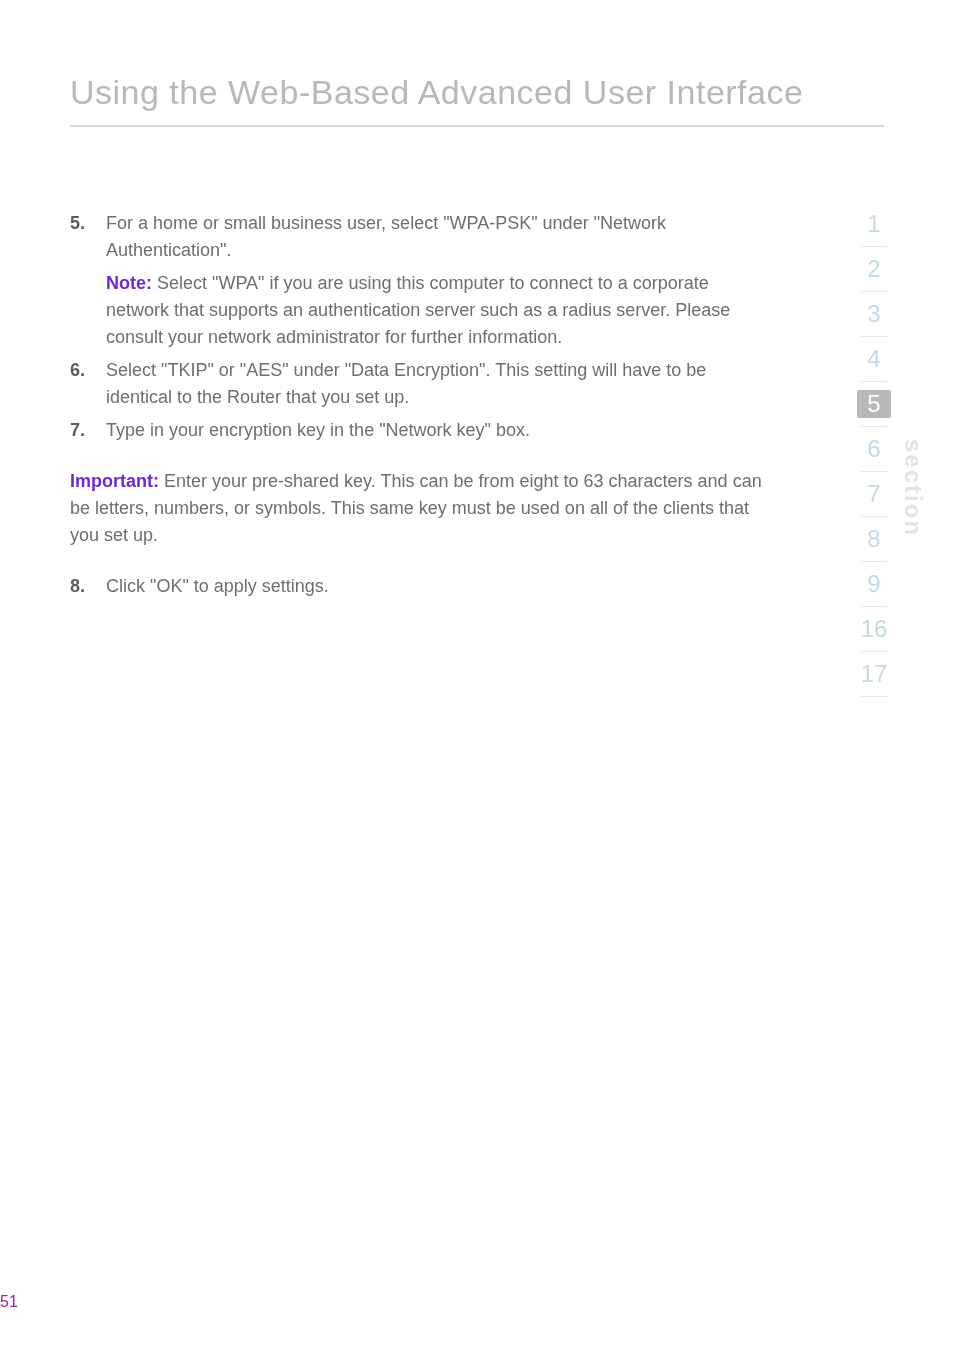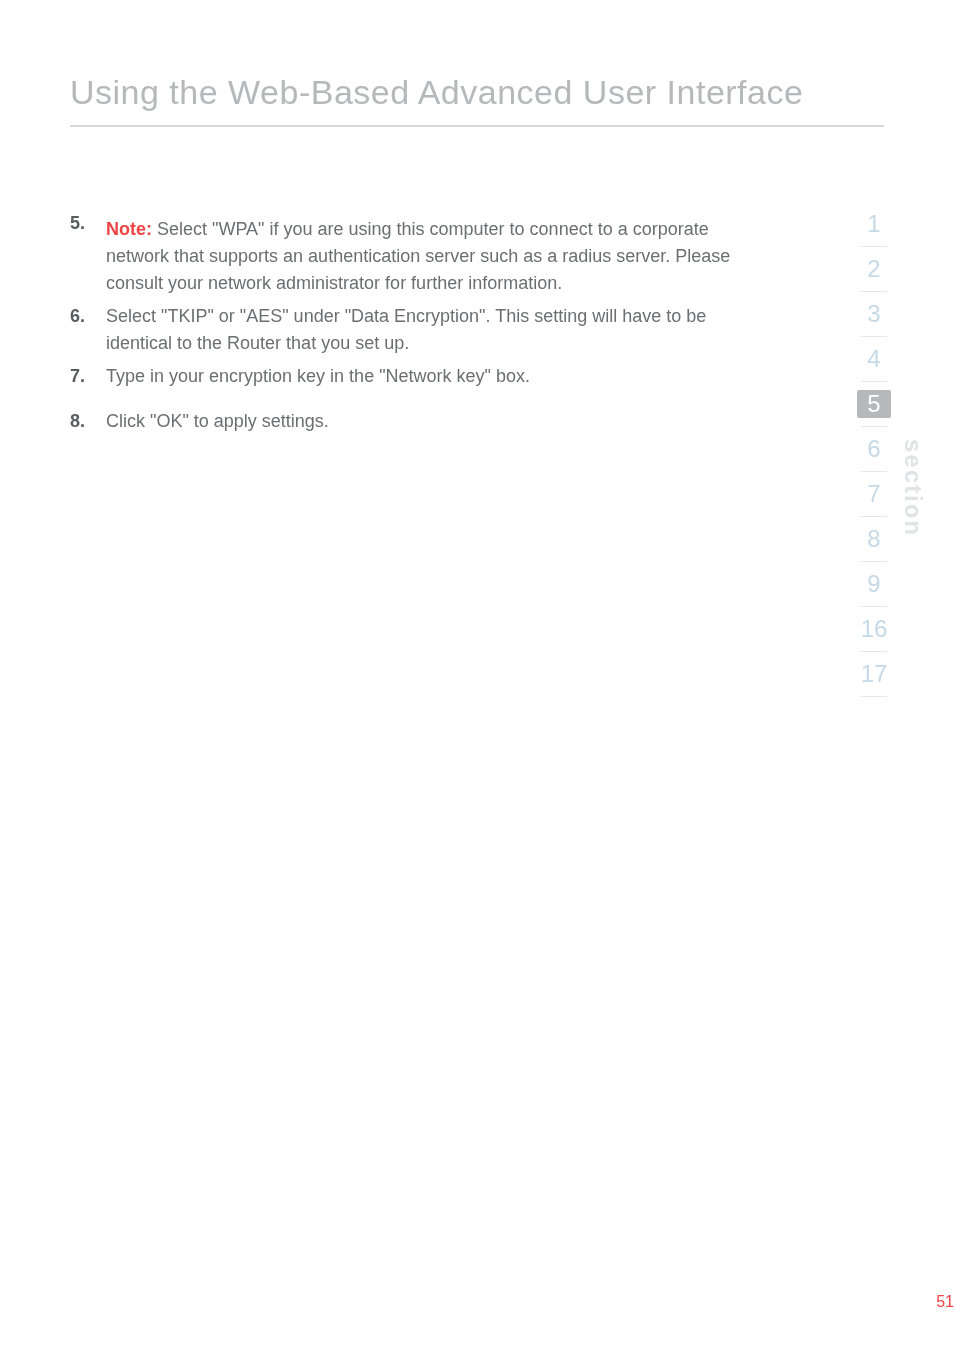--- a/index.html
+++ b/index.html
@@ -56,21 +56,21 @@
       color: #5b5c5e;
     }
     .ol-body {
       flex: 1;
     }
     .note-para {
       margin-top: 6px;
     }
     .bold {
       font-weight: 700;
-      color: #ef4444;
+      color: #6d28d9;
     }
     .important-block {
       margin-top: 24px;
       margin-bottom: 24px;
     }
     .final-step {
       margin-top: 18px;
     }
 
     
@@ -122,60 +122,64 @@
       font-weight: 700;
       color: #e2e3e4;
       letter-spacing: 2px;
       white-space: nowrap;
     }
 
     .page-num {
       position: absolute;
       bottom: 52px;
       width: 100%;
-      text-align: right;
+      text-align: left;
       font-size: 16px;
-      color: #ef4444;
+      color: #a21caf;
     }
   </style>
 </head>
 <body>
 
 <div class="page">
 
   <div class="title-region">
     <span class="title">Using the Web-Based Advanced User Interface</span>
     <div class="title-underline"></div>
   </div>
 
   <div class="content">
 
     <div class="ol-item">
       <div class="ol-marker">5.</div>
       <div class="ol-body">
+        <span>For a home or small business user, select "WPA-PSK" under "Network Authentication".</span>
         <div class="note-para">
           <span class="bold">Note:</span><span> Select "WPA" if you are using this computer to connect to a corporate network that supports an authentication server such as a radius server. Please consult your network administrator for further information.</span>
         </div>
       </div>
     </div>
 
     <div class="ol-item">
       <div class="ol-marker">6.</div>
       <div class="ol-body">
         <span>Select "TKIP" or "AES" under "Data Encryption". This setting will have to be identical to the Router that you set up.</span>
       </div>
     </div>
 
     <div class="ol-item">
       <div class="ol-marker">7.</div>
       <div class="ol-body">
         <span>Type in your encryption key in the "Network key" box.</span>
       </div>
     </div>
 
+    <div class="important-block">
+      <span class="bold">Important:</span><span> Enter your pre-shared key. This can be from eight to 63 characters and can be letters, numbers, or symbols. This same key must be used on all of the clients that you set up.</span>
+    </div>
 
     <div class="ol-item final-step">
       <div class="ol-marker">8.</div>
       <div class="ol-body">
         <span>Click "OK" to apply settings.</span>
       </div>
     </div>
 
   </div>
 

